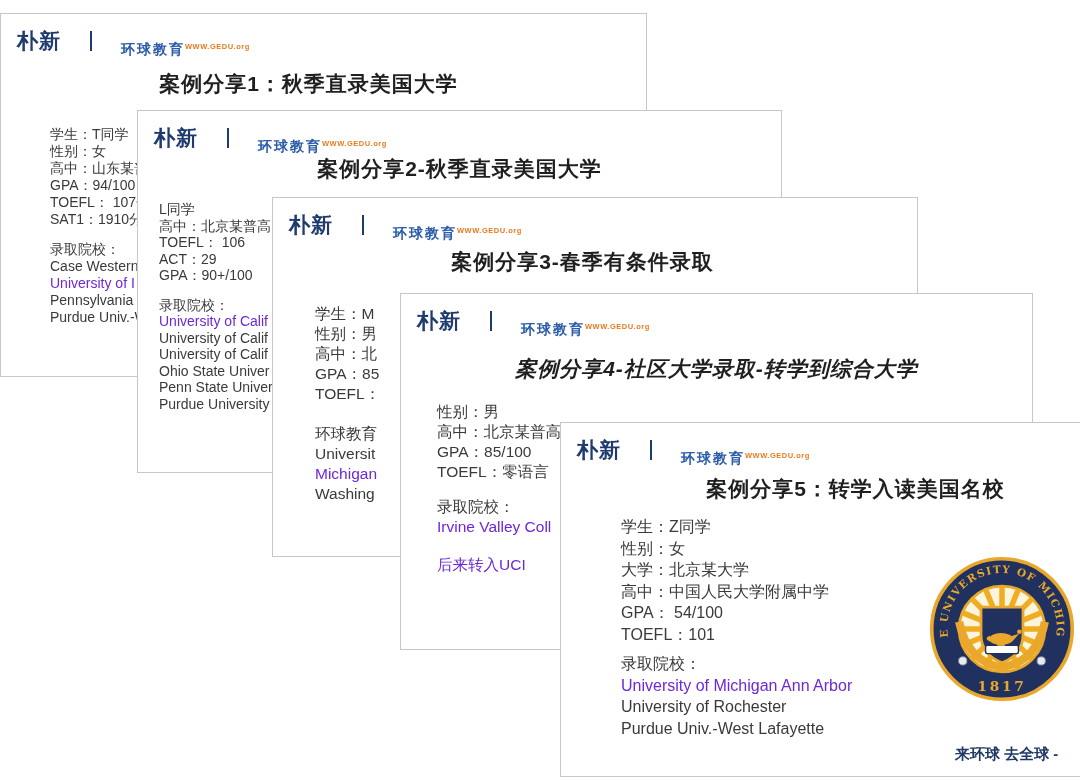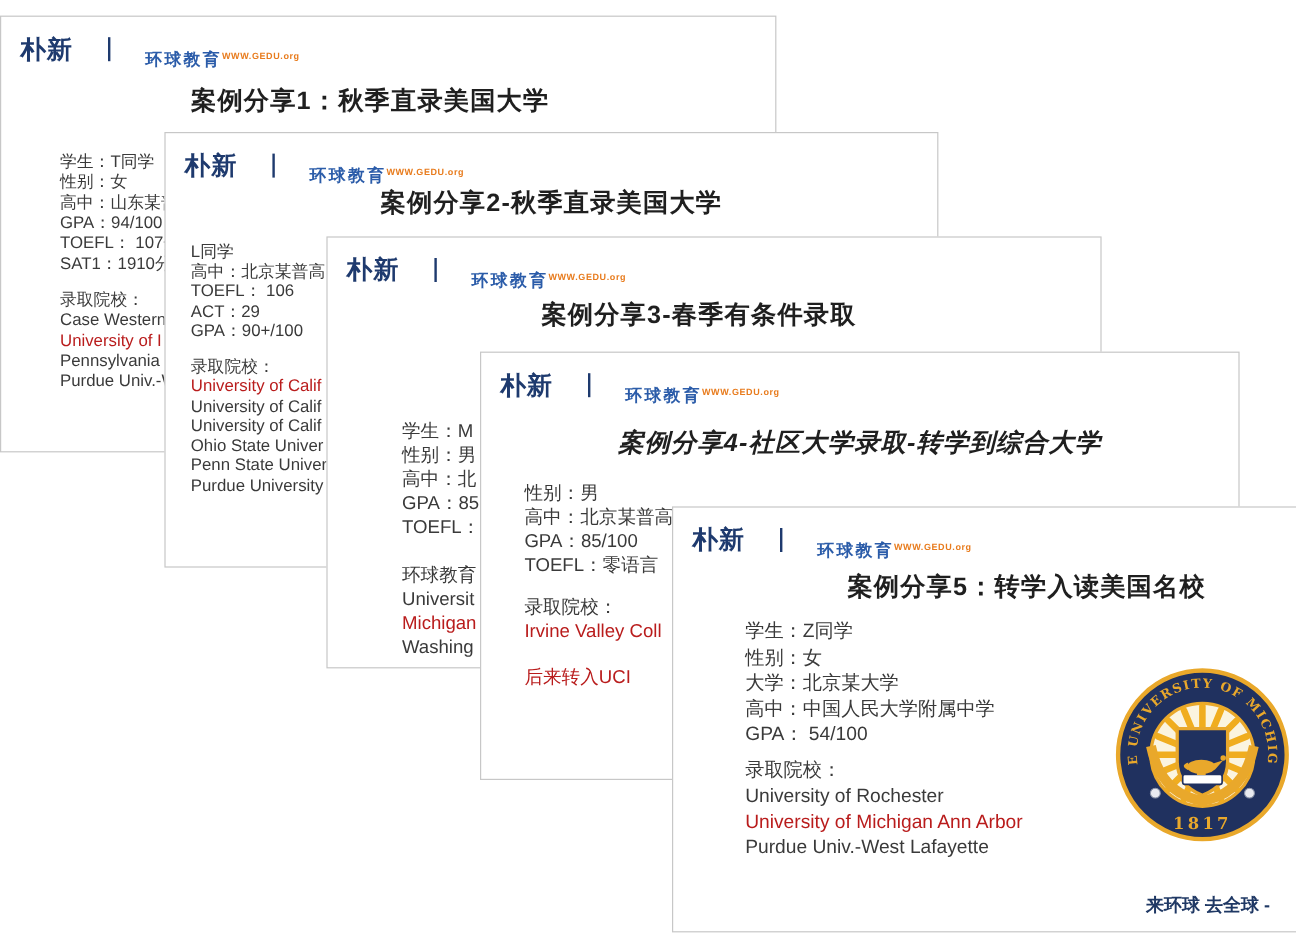--- a/index.html
+++ b/index.html
@@ -32,29 +32,29 @@
   .s1 .title{top:56px;padding-right:30px;box-sizing:border-box;}
   .s2 .title{top:44px;}
   .s3 .title{top:50px;padding-right:25px;box-sizing:border-box;}
   .s4 .title{top:61px;font-style:italic;}
   .s5 .title{top:52px;padding-right:55px;box-sizing:border-box;}
 
   
   .body{position:absolute;color:#3a3a3a;white-space:nowrap;}
   .s1 .body{left:49px;top:112px;font-size:14px;line-height:17px;}
   .s2 .body{left:21px;top:90px;font-size:14px;line-height:16.5px;}
-  .s3 .body{left:62px;top:106px;font-size:15.5px;line-height:20px;margin-top:46px;}
+  .s3 .body{left:42px;top:106px;font-size:15.5px;line-height:20px;}
   .s4 .body{left:36px;top:108px;font-size:15.5px;line-height:20px;}
   .s5 .body{left:60px;top:93px;font-size:16px;line-height:21.5px;}
   .gap{height:13px;}
   .s3 .gap{height:20px;}
   .s4 .gap{height:15px;}
   .s4 .gap2{height:18px;}
   .s5 .gap{height:8px;}
-  .green{color:#b91c1c;}
+  .green{color:#6d28d9;}
 
   
   .seal{position:absolute;left:368px;top:131px;width:146px;height:150px;}
   .seal svg{width:146px;height:150px;}
   .seal-arc-text{font-family:"DejaVu Serif","Liberation Serif",serif;font-size:11.5px;font-weight:bold;
     fill:#e9a82b;letter-spacing:1.5px;}
   .seal-year{font-family:"DejaVu Serif","Liberation Serif",serif;font-size:15px;font-weight:bold;
     fill:#e9a82b;letter-spacing:3px;}
 
   
@@ -175,24 +175,25 @@
         <span class="lg-url">WWW.GEDU.org</span>
       </span>
     </div>
     <div class="title">案例分享5：转学入读美国名校</div>
     <div class="body">
       <div class="ln">学生：Z同学</div>
       <div class="ln">性别：女</div>
       <div class="ln">大学：北京某大学</div>
       <div class="ln">高中：中国人民大学附属中学</div>
       <div class="ln">GPA： 54/100</div>
-      <div class="gap"></div>
-      <div class="ln">录取院校：</div>
+      <div class="ln">TOEFL：101</div>
+      <div class="gap"></div>
+      <div class="ln">录取院校：</div>
+      <div class="ln green">University of Michigan Ann Arbor</div>
       <div class="ln">University of Rochester</div>
-      <div class="ln green">University of Michigan Ann Arbor</div>
       <div class="ln">Purdue Univ.-West Lafayette</div>
     </div>
 
     <div class="seal">
       <svg viewBox="0 0 160 160" xmlns="http://www.w3.org/2000/svg">
         <circle cx="80" cy="80" r="77" fill="#20315f"></circle>
         <circle cx="80" cy="80" r="77" fill="none" stroke="#e9a82b" stroke-width="4"></circle>
         <circle cx="80" cy="80" r="47" fill="#fbf4df" stroke="#e9a82b" stroke-width="3"></circle>
         <g stroke="#f0ad1f" stroke-width="6" stroke-linecap="round">
           <line x1="80" y1="36" x2="80" y2="58"></line>

